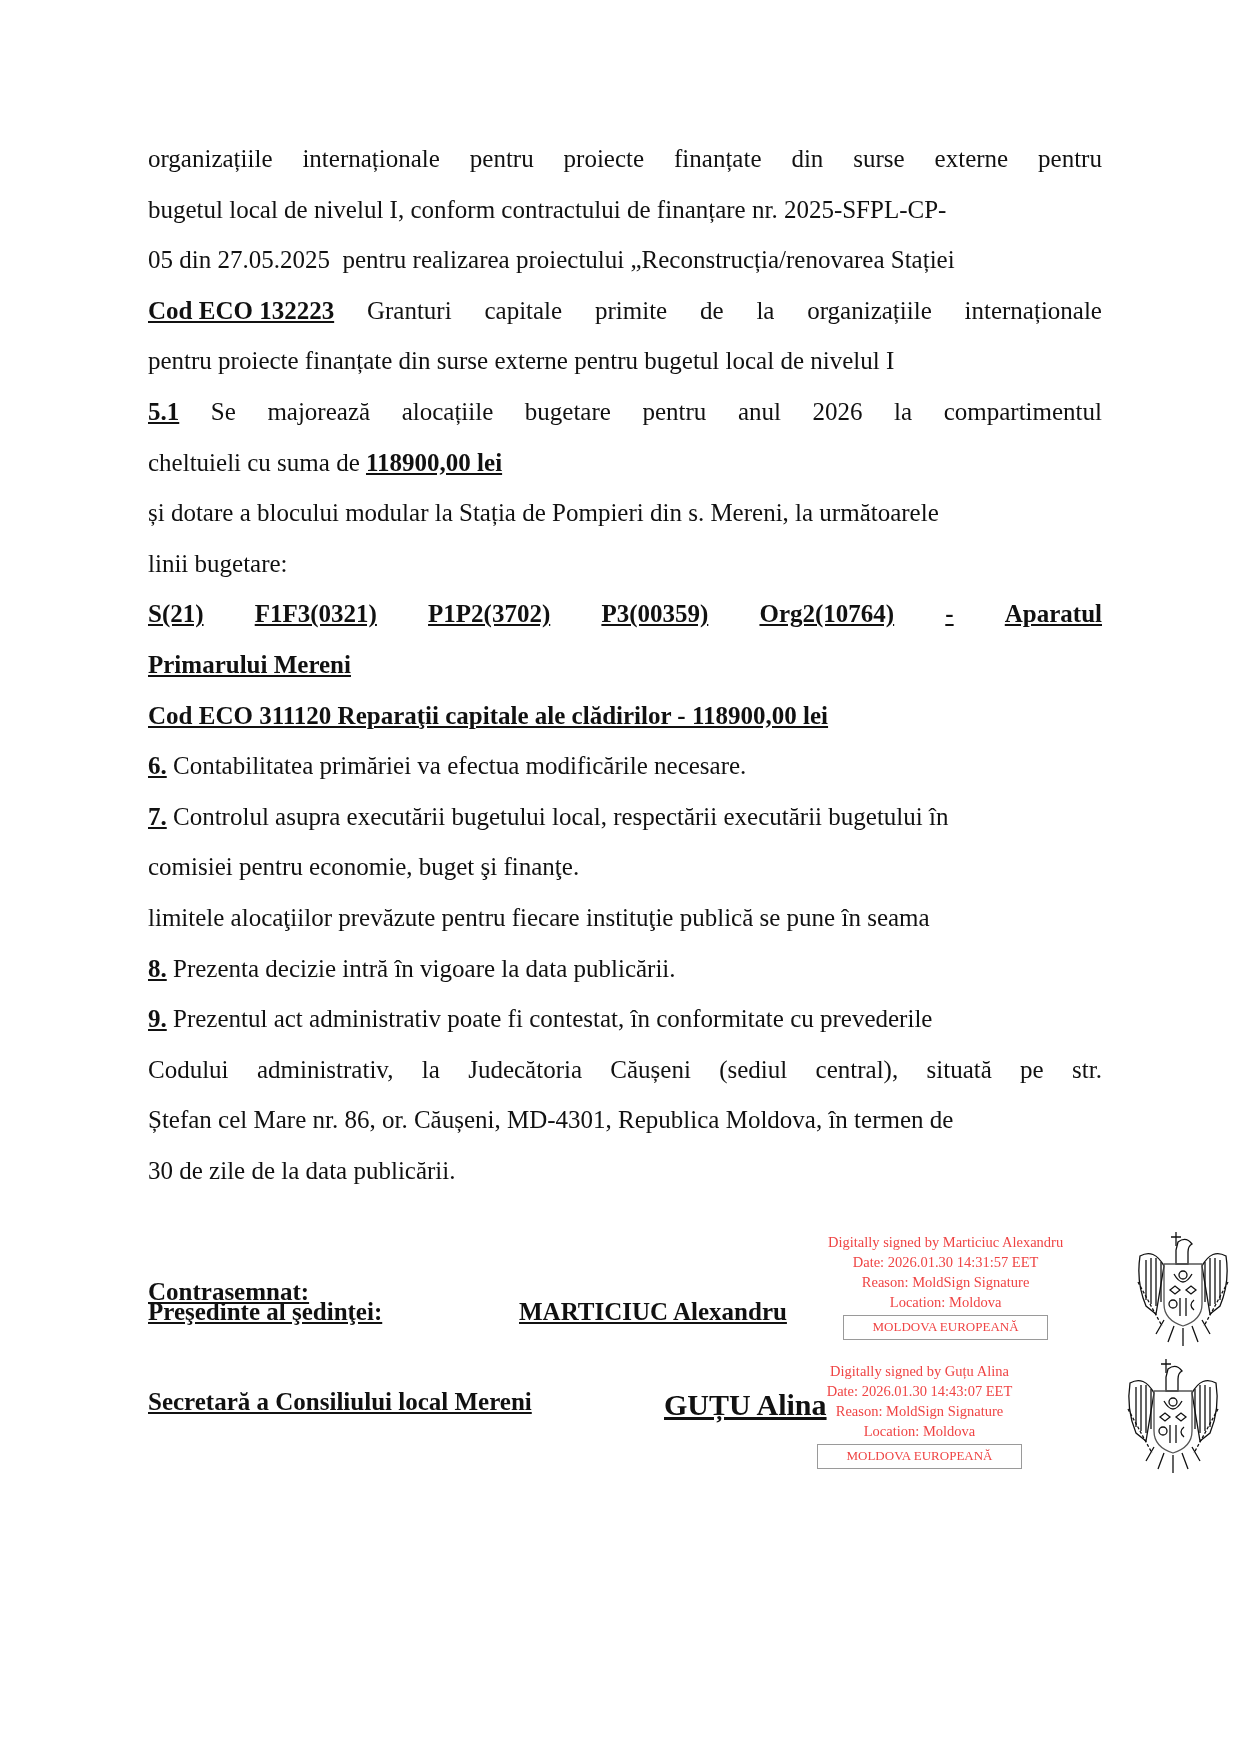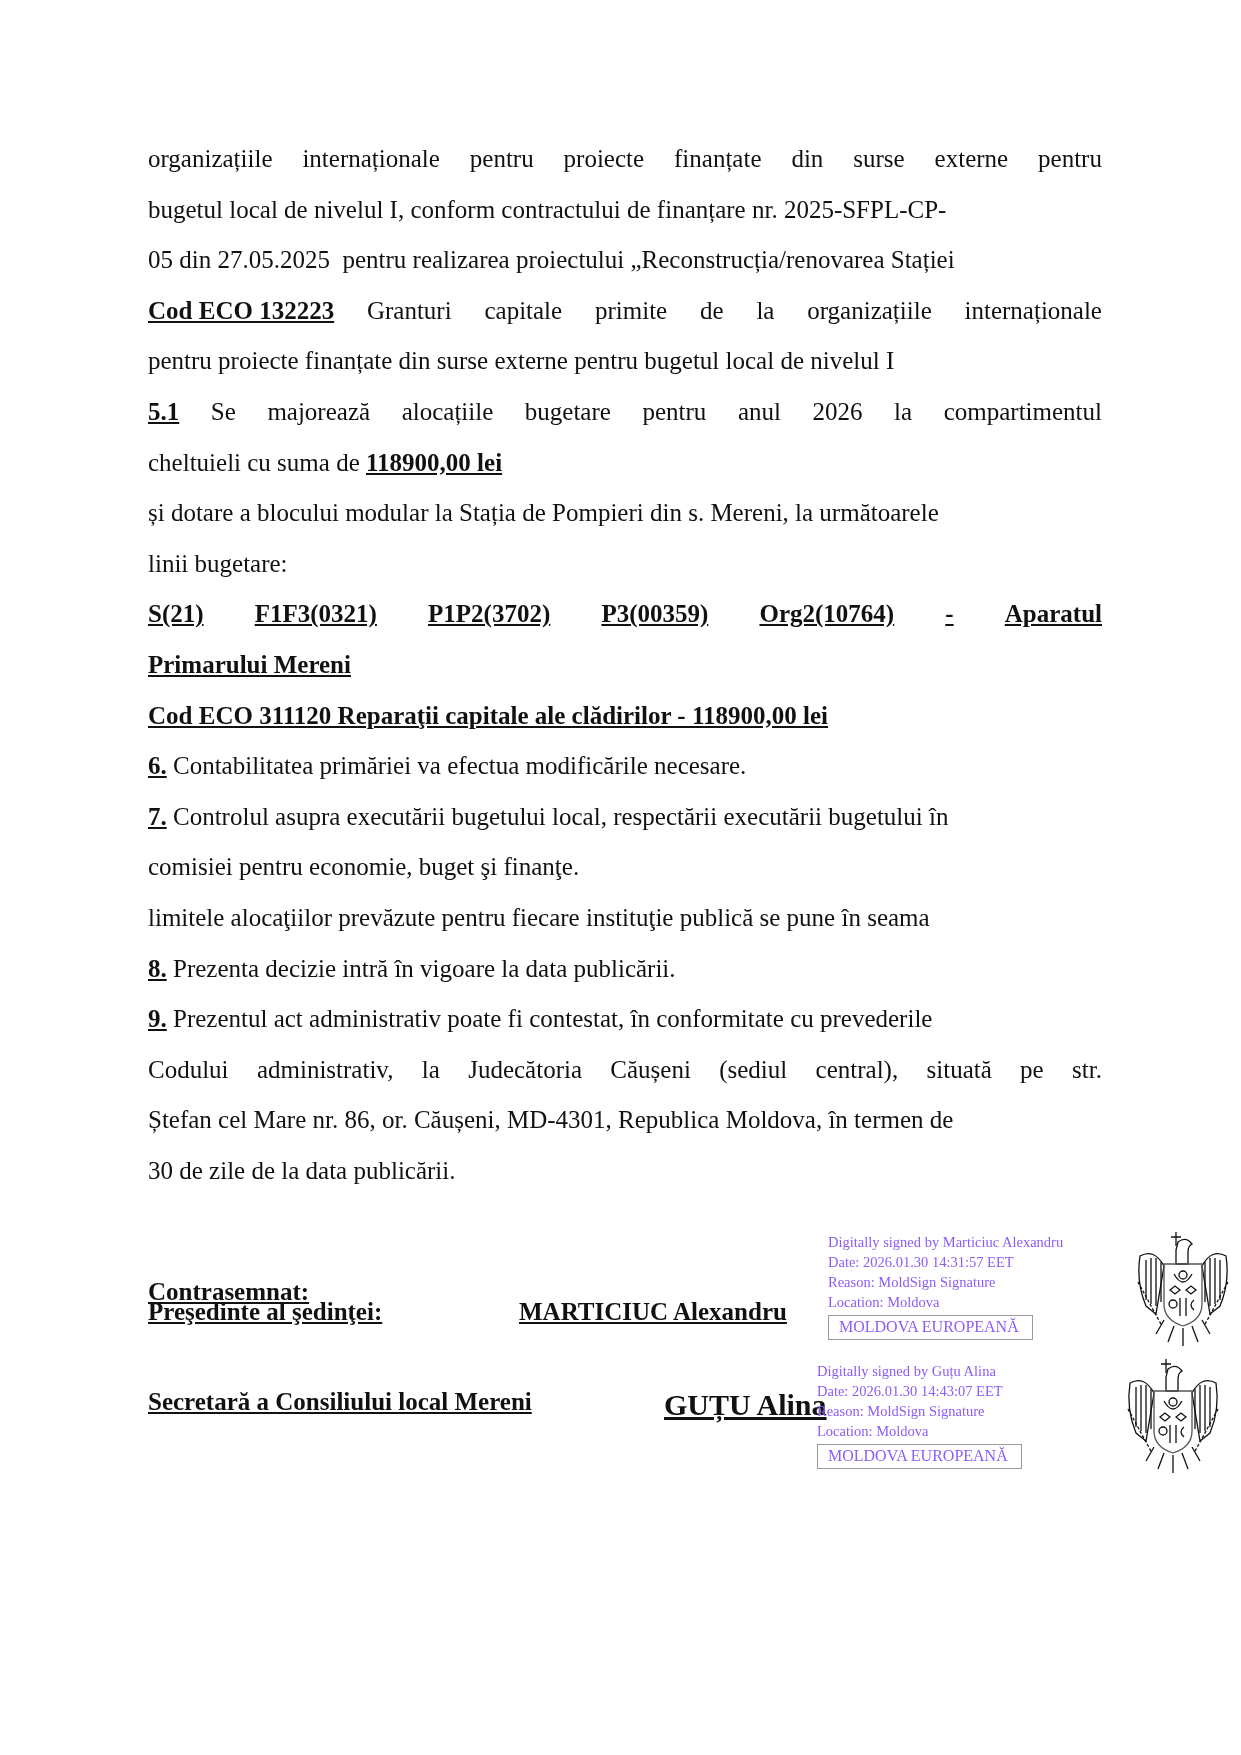--- a/index.html
+++ b/index.html
@@ -1,28 +1,28 @@
 <!DOCTYPE html>
 <html><head>
 <meta charset="utf-8">
 <style>
   html, body { margin:0; padding:0; background:#ffffff; }
   body { width:1241px; height:1755px; position:relative; overflow:hidden;
          font-family:"Liberation Serif", "DejaVu Serif", serif; color:#111; }
-  .page { position:absolute; left:0; top:0; width:1241px; height:1372px; background:#fff; }
+  .page { position:absolute; left:0; top:0; width:1241px; height:1372px; background:#fff;text-align:center; }
   .body-text { position:absolute; left:148px; width:954px; top:146px; }
   .ln { font-size:25px; line-height:25px; height:50.6px; white-space:nowrap;
         display:flex; align-items:flex-start; }
   .ln.justify { justify-content:space-between; }
   .ln.justify > span.w { display:inline-block; }
   .b { font-weight:bold;text-decoration:underline; }
   .sig-row { position:absolute; white-space:nowrap; }
-  .sig-block { position:absolute; font-size:14.5px; line-height:20px; color:#8b5cf6; white-space:nowrap; }
+  .sig-block { position:absolute; font-size:14.5px; line-height:20px; color:#ef4444; white-space:nowrap; }
   .sig-box { display:inline-block; border:1px solid #9a9a9a; padding:1px 10px 2px 10px;
-             font-size:16px; margin-top:3px; width:183px; }
+             font-size:13px; margin-top:3px; width:183px; }
   .emblem { position:absolute; }
 </style>
 </head>
 <body>
 
 <div class="page">
 
   <div class="body-text">
 
     <div class="ln justify">

